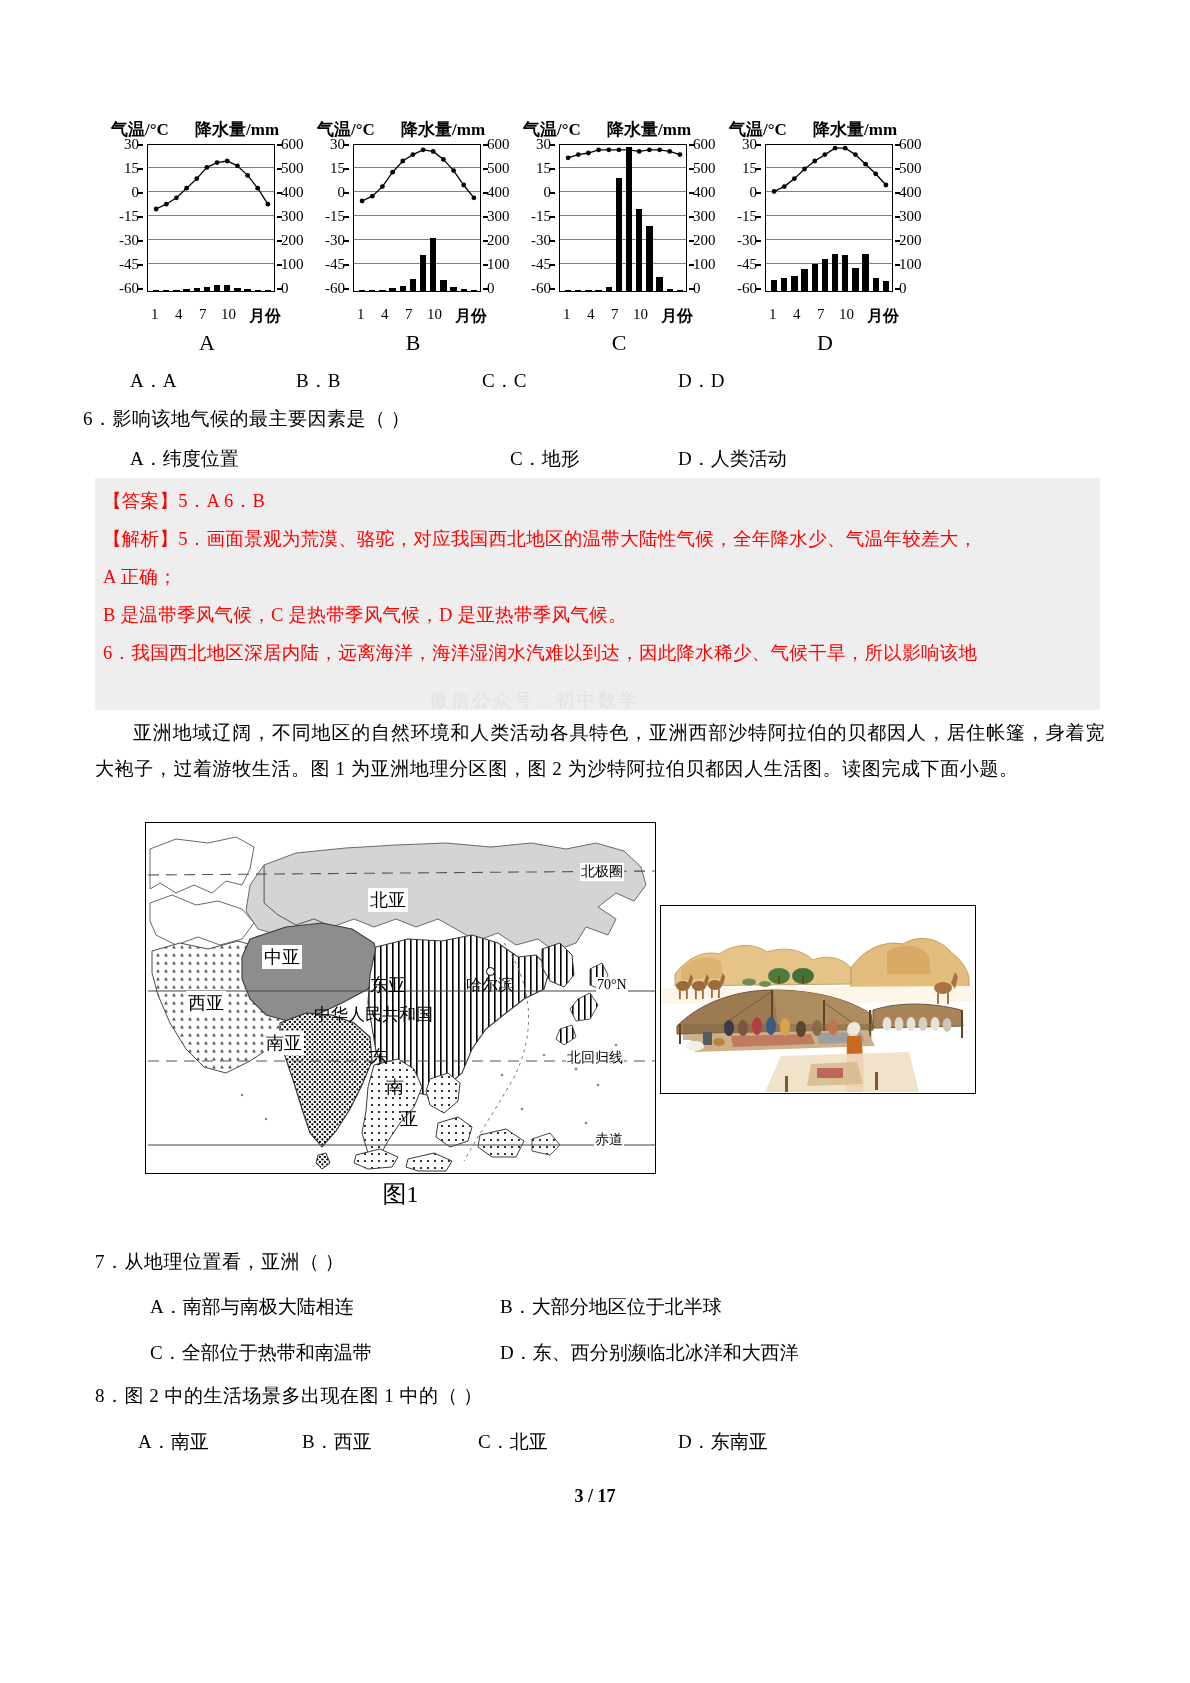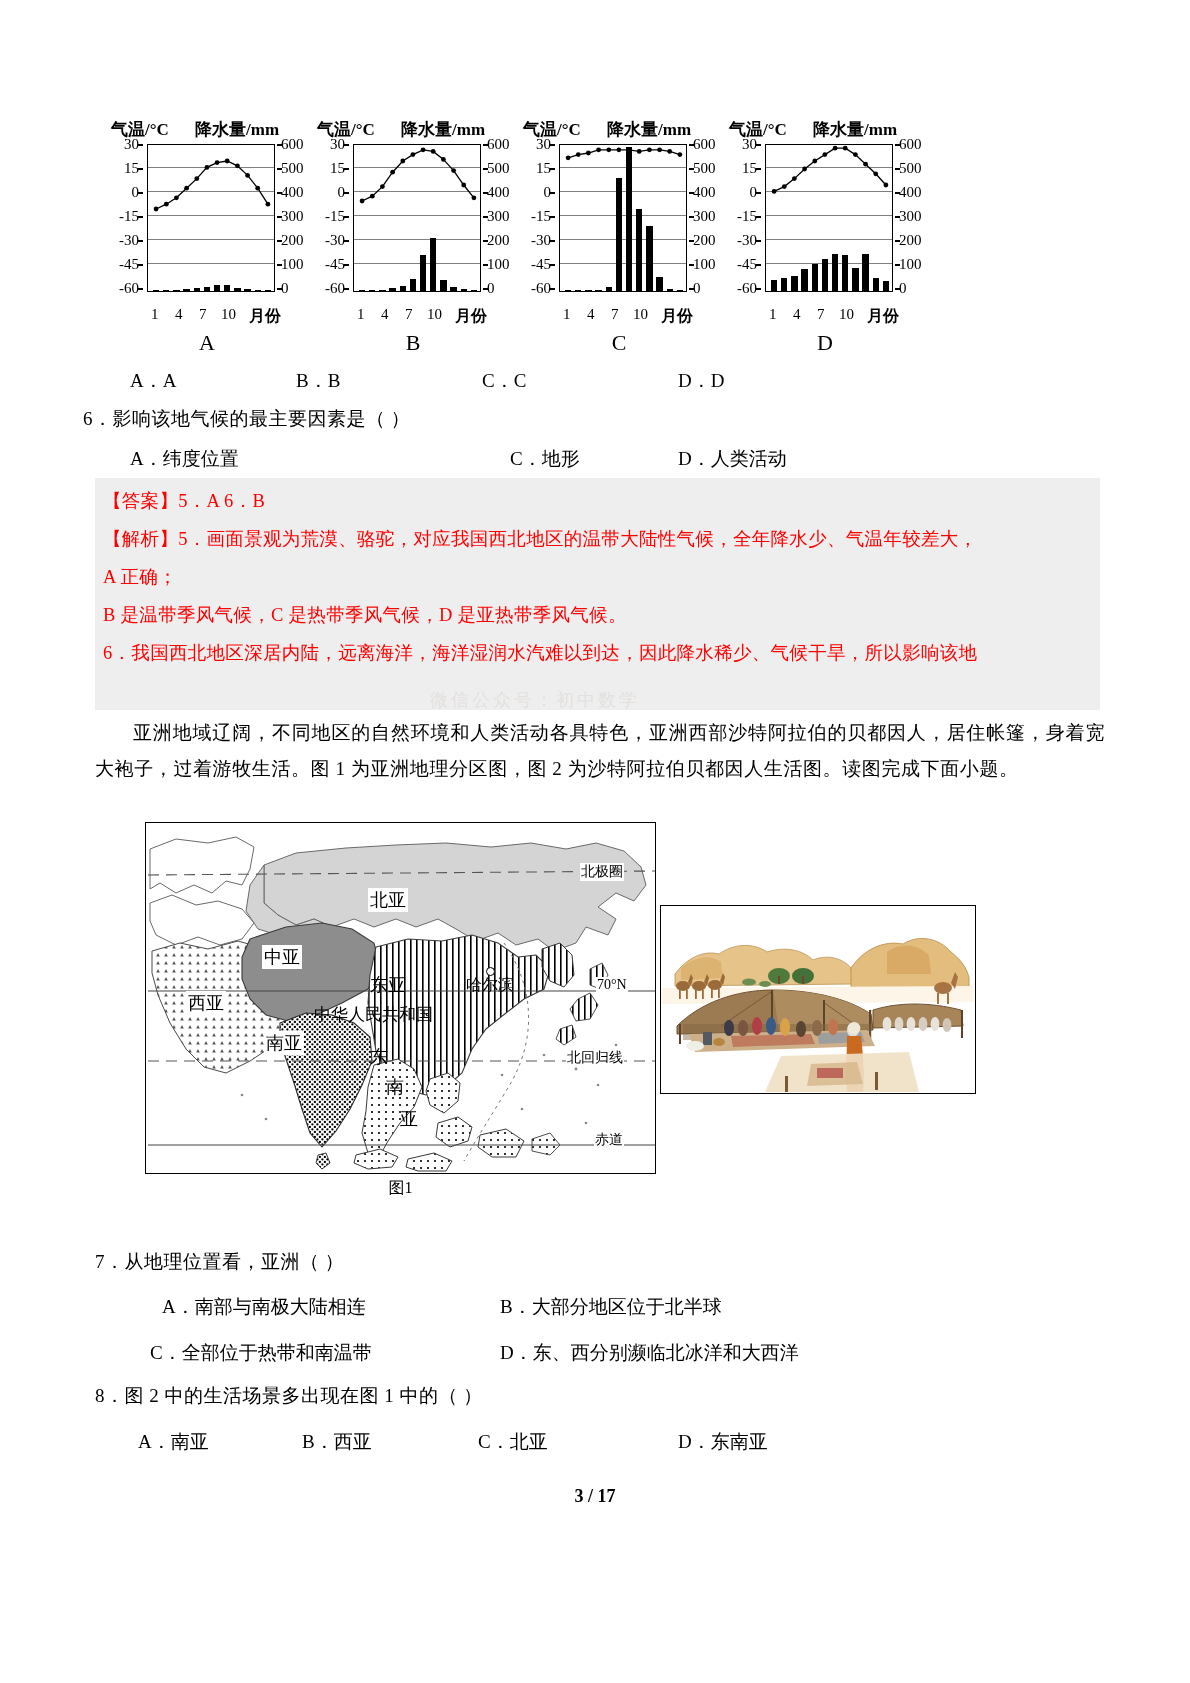--- a/index.html
+++ b/index.html
@@ -177,21 +177,21 @@
     box-sizing: border-box;
     background: #ffffff;
     overflow: hidden;
   }
   .map-cap {
     position: absolute;
     left: 145px;
     top: 1178px;
     width: 511px;
     text-align: center;
-    font-size: 16px;
+    font-size: 24px;
   }
   .map-label {
     position: absolute;
     font-size: 16px;
     background: #fff;
     padding: 0 2px;
     white-space: nowrap;
     z-index: 30;
   }
   .map-label.big { font-size: 18px; }
@@ -813,21 +813,21 @@
       <rect x="214" y="166" width="3" height="18" fill="#7a5a36"></rect>
 
       <rect x="42" y="126" width="9" height="13" fill="#555a60"></rect>
       <ellipse cx="58" cy="136" rx="6" ry="4" fill="#b6863f"></ellipse>
       <ellipse cx="34" cy="140" rx="9" ry="5" fill="#efefe6"></ellipse>
     </svg>
   </div>
 
   <div class="txt" style="left:95px; top:1252px;">7．从地理位置看，亚洲（    ）</div>
   <div class="opt-row" style="left:150px; top:1294px;">
-    <span style="left:12px;">A．南部与南极大陆相连</span>
+    <span style="left:0px;">A．南部与南极大陆相连</span>
     <span style="left:350px;">B．大部分地区位于北半球</span>
   </div>
   <div class="opt-row" style="left:150px; top:1340px;">
     <span style="left:0px;">C．全部位于热带和南温带</span>
     <span style="left:350px;">D．东、西分别濒临北冰洋和大西洋</span>
   </div>
 
   <div class="txt" style="left:95px; top:1386px;">8．图 2 中的生活场景多出现在图 1 中的（    ）</div>
   <div class="opt-row" style="left:138px; top:1429px;">
     <span style="left:0px;">A．南亚</span>

